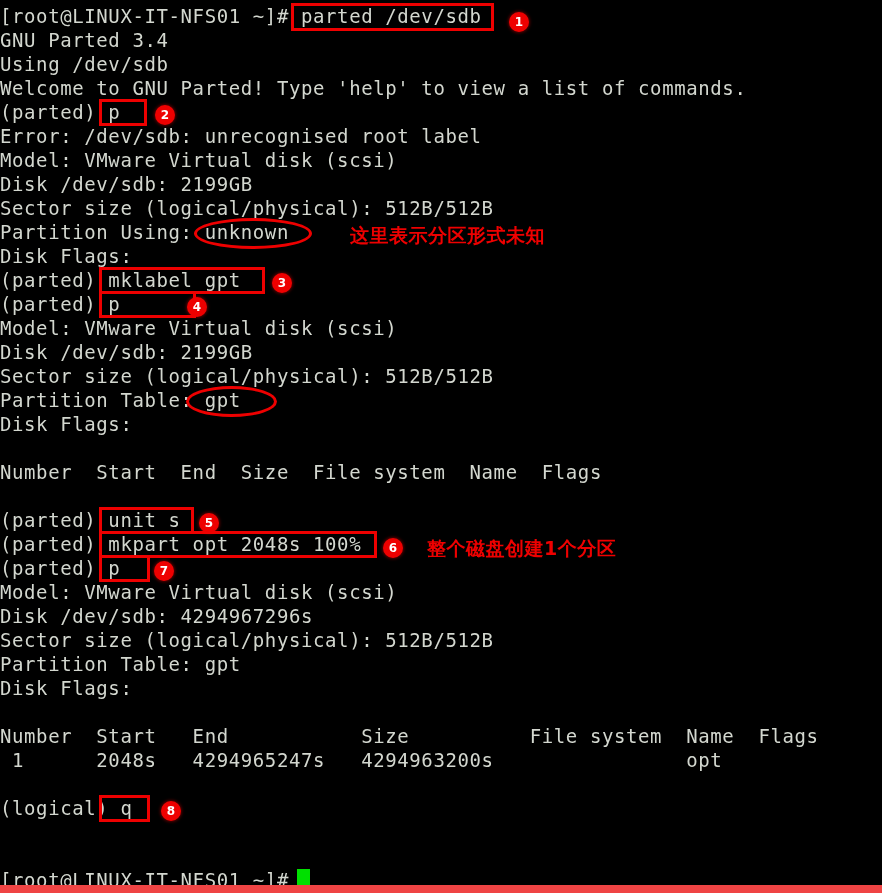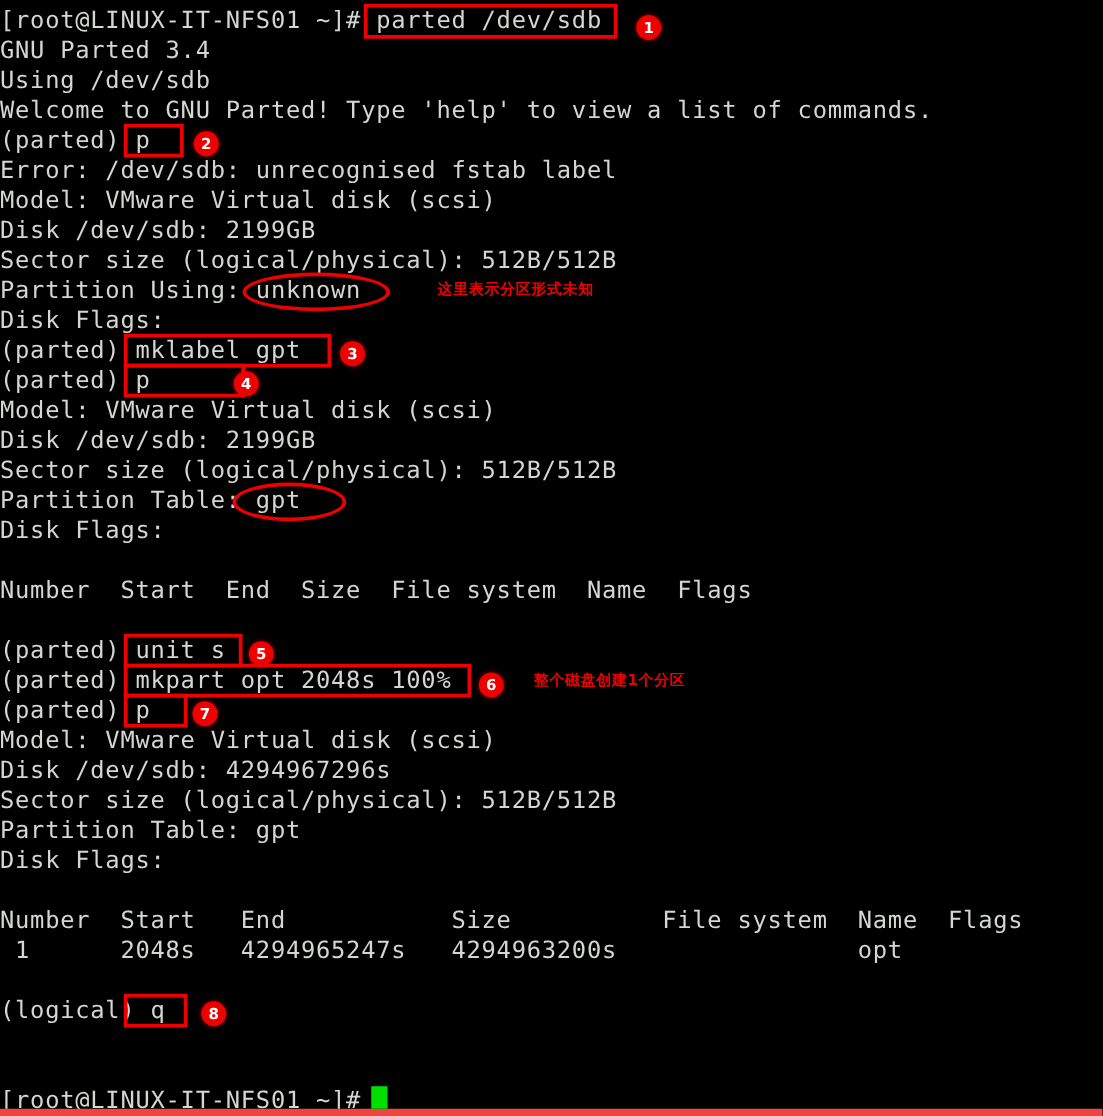--- a/index.html
+++ b/index.html
@@ -12,21 +12,21 @@
     height: 893px;
     overflow: hidden;
     font-family: "DejaVu Sans Mono", "Liberation Mono", monospace;
   }
 
   #terminal {
     position: relative;
     width: 882px;
     height: 893px;
     background: #000000;
-    border-bottom: 6px solid #ef4444;
+    border-bottom: 8px solid #ef4444;
     box-sizing: border-box;
     overflow: hidden;
     text-decoration: underline;
   }
 
   
   .line {
     position: absolute;
     left: 0;
     white-space: pre;
@@ -68,21 +68,21 @@
     line-height: 20px;
     text-align: center;
     box-shadow: 0 0 3px 1px rgba(255,0,0,0.35);
   }
 
   
   .annot {
     position: absolute;
     color: #ee0000;
     font-family: "DejaVu Sans", "Liberation Sans", sans-serif;
-    font-size: 12px;
+    font-size: 19px;
     font-weight: bold;
     white-space: nowrap;
     letter-spacing: 0.5px;
   }
 
   
   .cursor {
     position: absolute;
     width: 13px;
     height: 22px;
@@ -92,21 +92,21 @@
 </head>
 <body>
 
 <div id="terminal">
 
   <div class="line" style="top:4px">[root@LINUX-IT-NFS01 ~]# parted /dev/sdb</div>
   <div class="line" style="top:28px">GNU Parted 3.4</div>
   <div class="line" style="top:52px">Using /dev/sdb</div>
   <div class="line" style="top:76px">Welcome to GNU Parted! Type 'help' to view a list of commands.</div>
   <div class="line" style="top:100px">(parted) p</div>
-  <div class="line" style="top:124px">Error: /dev/sdb: unrecognised fstab label</div>
+  <div class="line" style="top:124px">Error: /dev/sdb: unrecognised root label</div>
   <div class="line" style="top:148px">Model: VMware Virtual disk (scsi)</div>
   <div class="line" style="top:172px">Disk /dev/sdb: 2199GB</div>
   <div class="line" style="top:196px">Sector size (logical/physical): 512B/512B</div>
   <div class="line" style="top:220px">Partition Using: unknown</div>
   <div class="line" style="top:244px">Disk Flags:</div>
   <div class="line" style="top:268px">(parted) mklabel gpt</div>
   <div class="line" style="top:292px">(parted) p</div>
   <div class="line" style="top:316px">Model: VMware Virtual disk (scsi)</div>
   <div class="line" style="top:340px">Disk /dev/sdb: 2199GB</div>
   <div class="line" style="top:364px">Sector size (logical/physical): 512B/512B</div>

